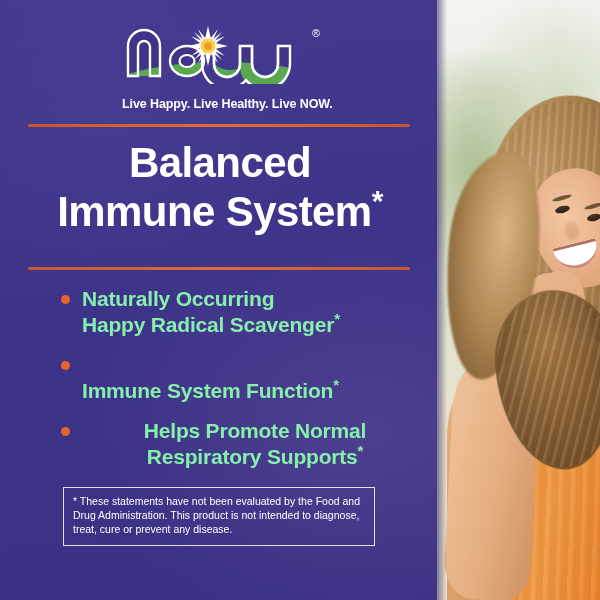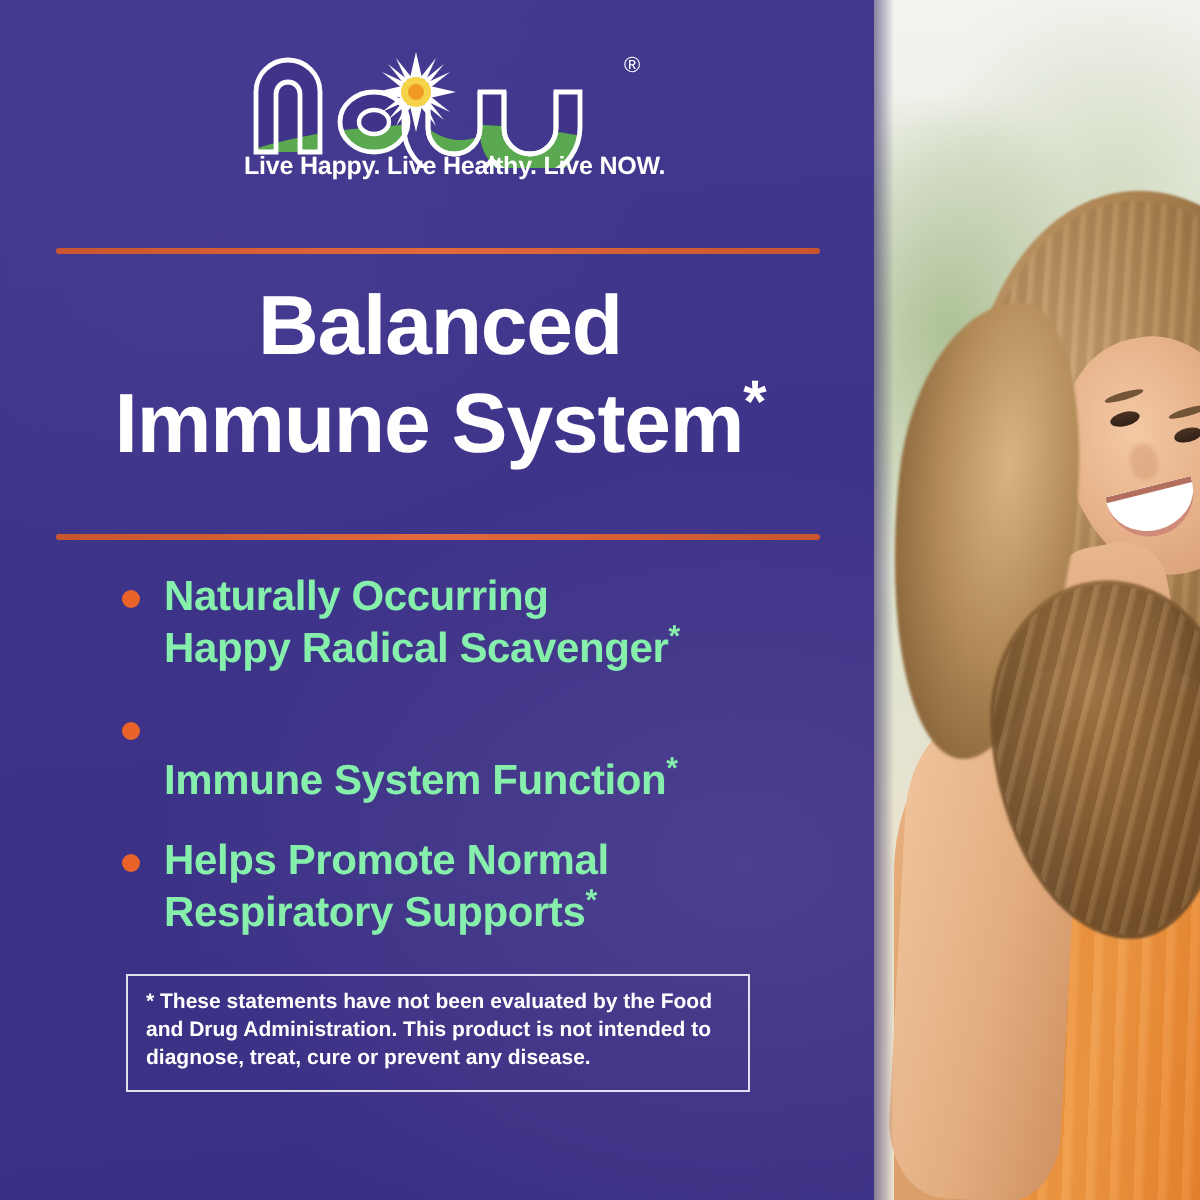--- a/index.html
+++ b/index.html
@@ -202,21 +202,21 @@
     position: absolute;
     left: 122px;
     top: 24px;
     width: 205px;
     height: 82px;
   }
   .logo-svg { display: block; }
   .tagline {
     position: absolute;
     left: 0;
-    top: 52px;
+    top: 73px;
     width: 190px;
     text-align: center;
     color: #ffffff;
     font-size: 12.5px;
     font-weight: 700;
     letter-spacing: -0.1px;
     white-space: nowrap;
   }
   .reg-mark {
     position: absolute;
@@ -263,21 +263,21 @@
   .bullet {
     position: relative;
     padding-left: 24px;
     margin-bottom: 13px;
     color: #86efac;
     font-size: 21px;
     line-height: 1.26;
     font-weight: 700;
     letter-spacing: -0.2px;
   }
-  .bullet:last-child { margin-bottom: 0; }
+  .bullet:last-child { margin-bottom: 0; text-align: center; }
   .dot {
     position: absolute;
     left: 3px;
     top: 9px;
     width: 9px;
     height: 9px;
     border-radius: 50%;
     background: #e8622a;
   }
   .bullet .star {
@@ -290,21 +290,21 @@
     position: absolute;
     left: 63px;
     top: 487px;
     width: 312px;
     box-sizing: border-box;
     border: 1px solid rgba(255,255,255,0.85);
     padding: 7px 1px 8px 9px;
     color: #ffffff;
     font-size: 10.5px;
     line-height: 1.33;
-    font-weight: 700;
+    font-weight: 400;
   }
   
   .footer {
     position: absolute;
     left: 28px;
     top: 562px;
     width: 382px;
     height: 20px;
     display: flex;
     align-items: center;

